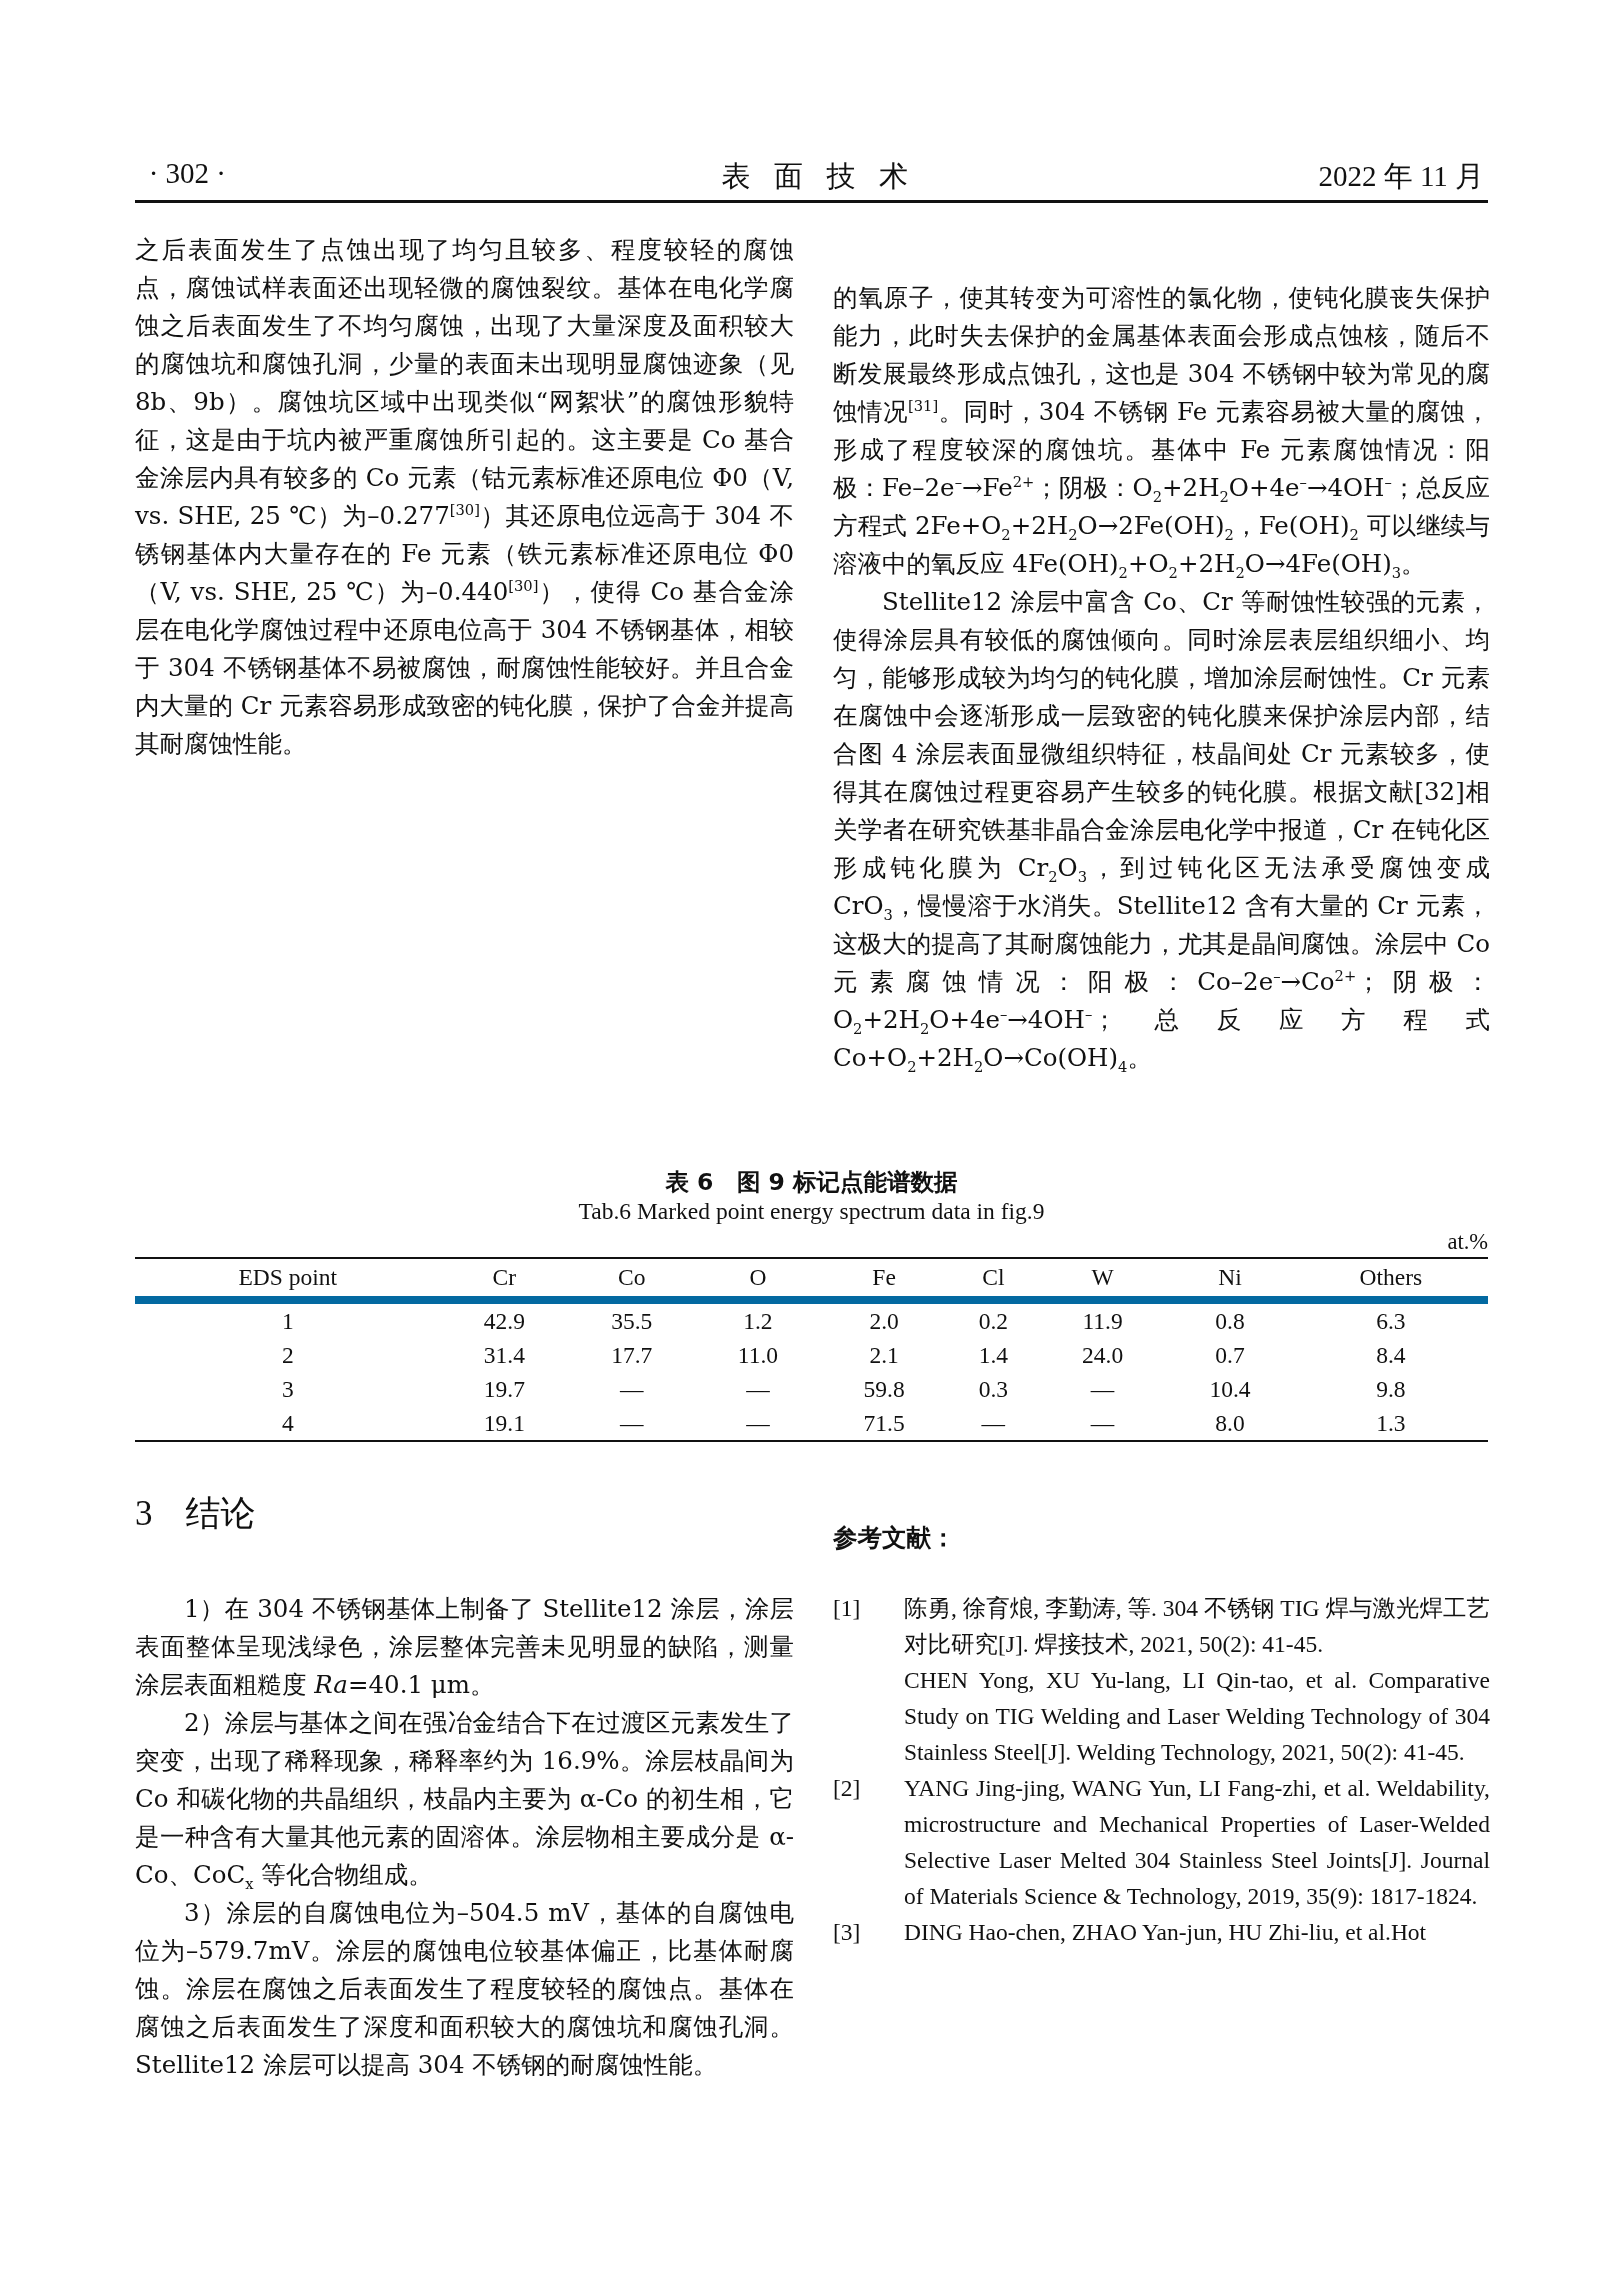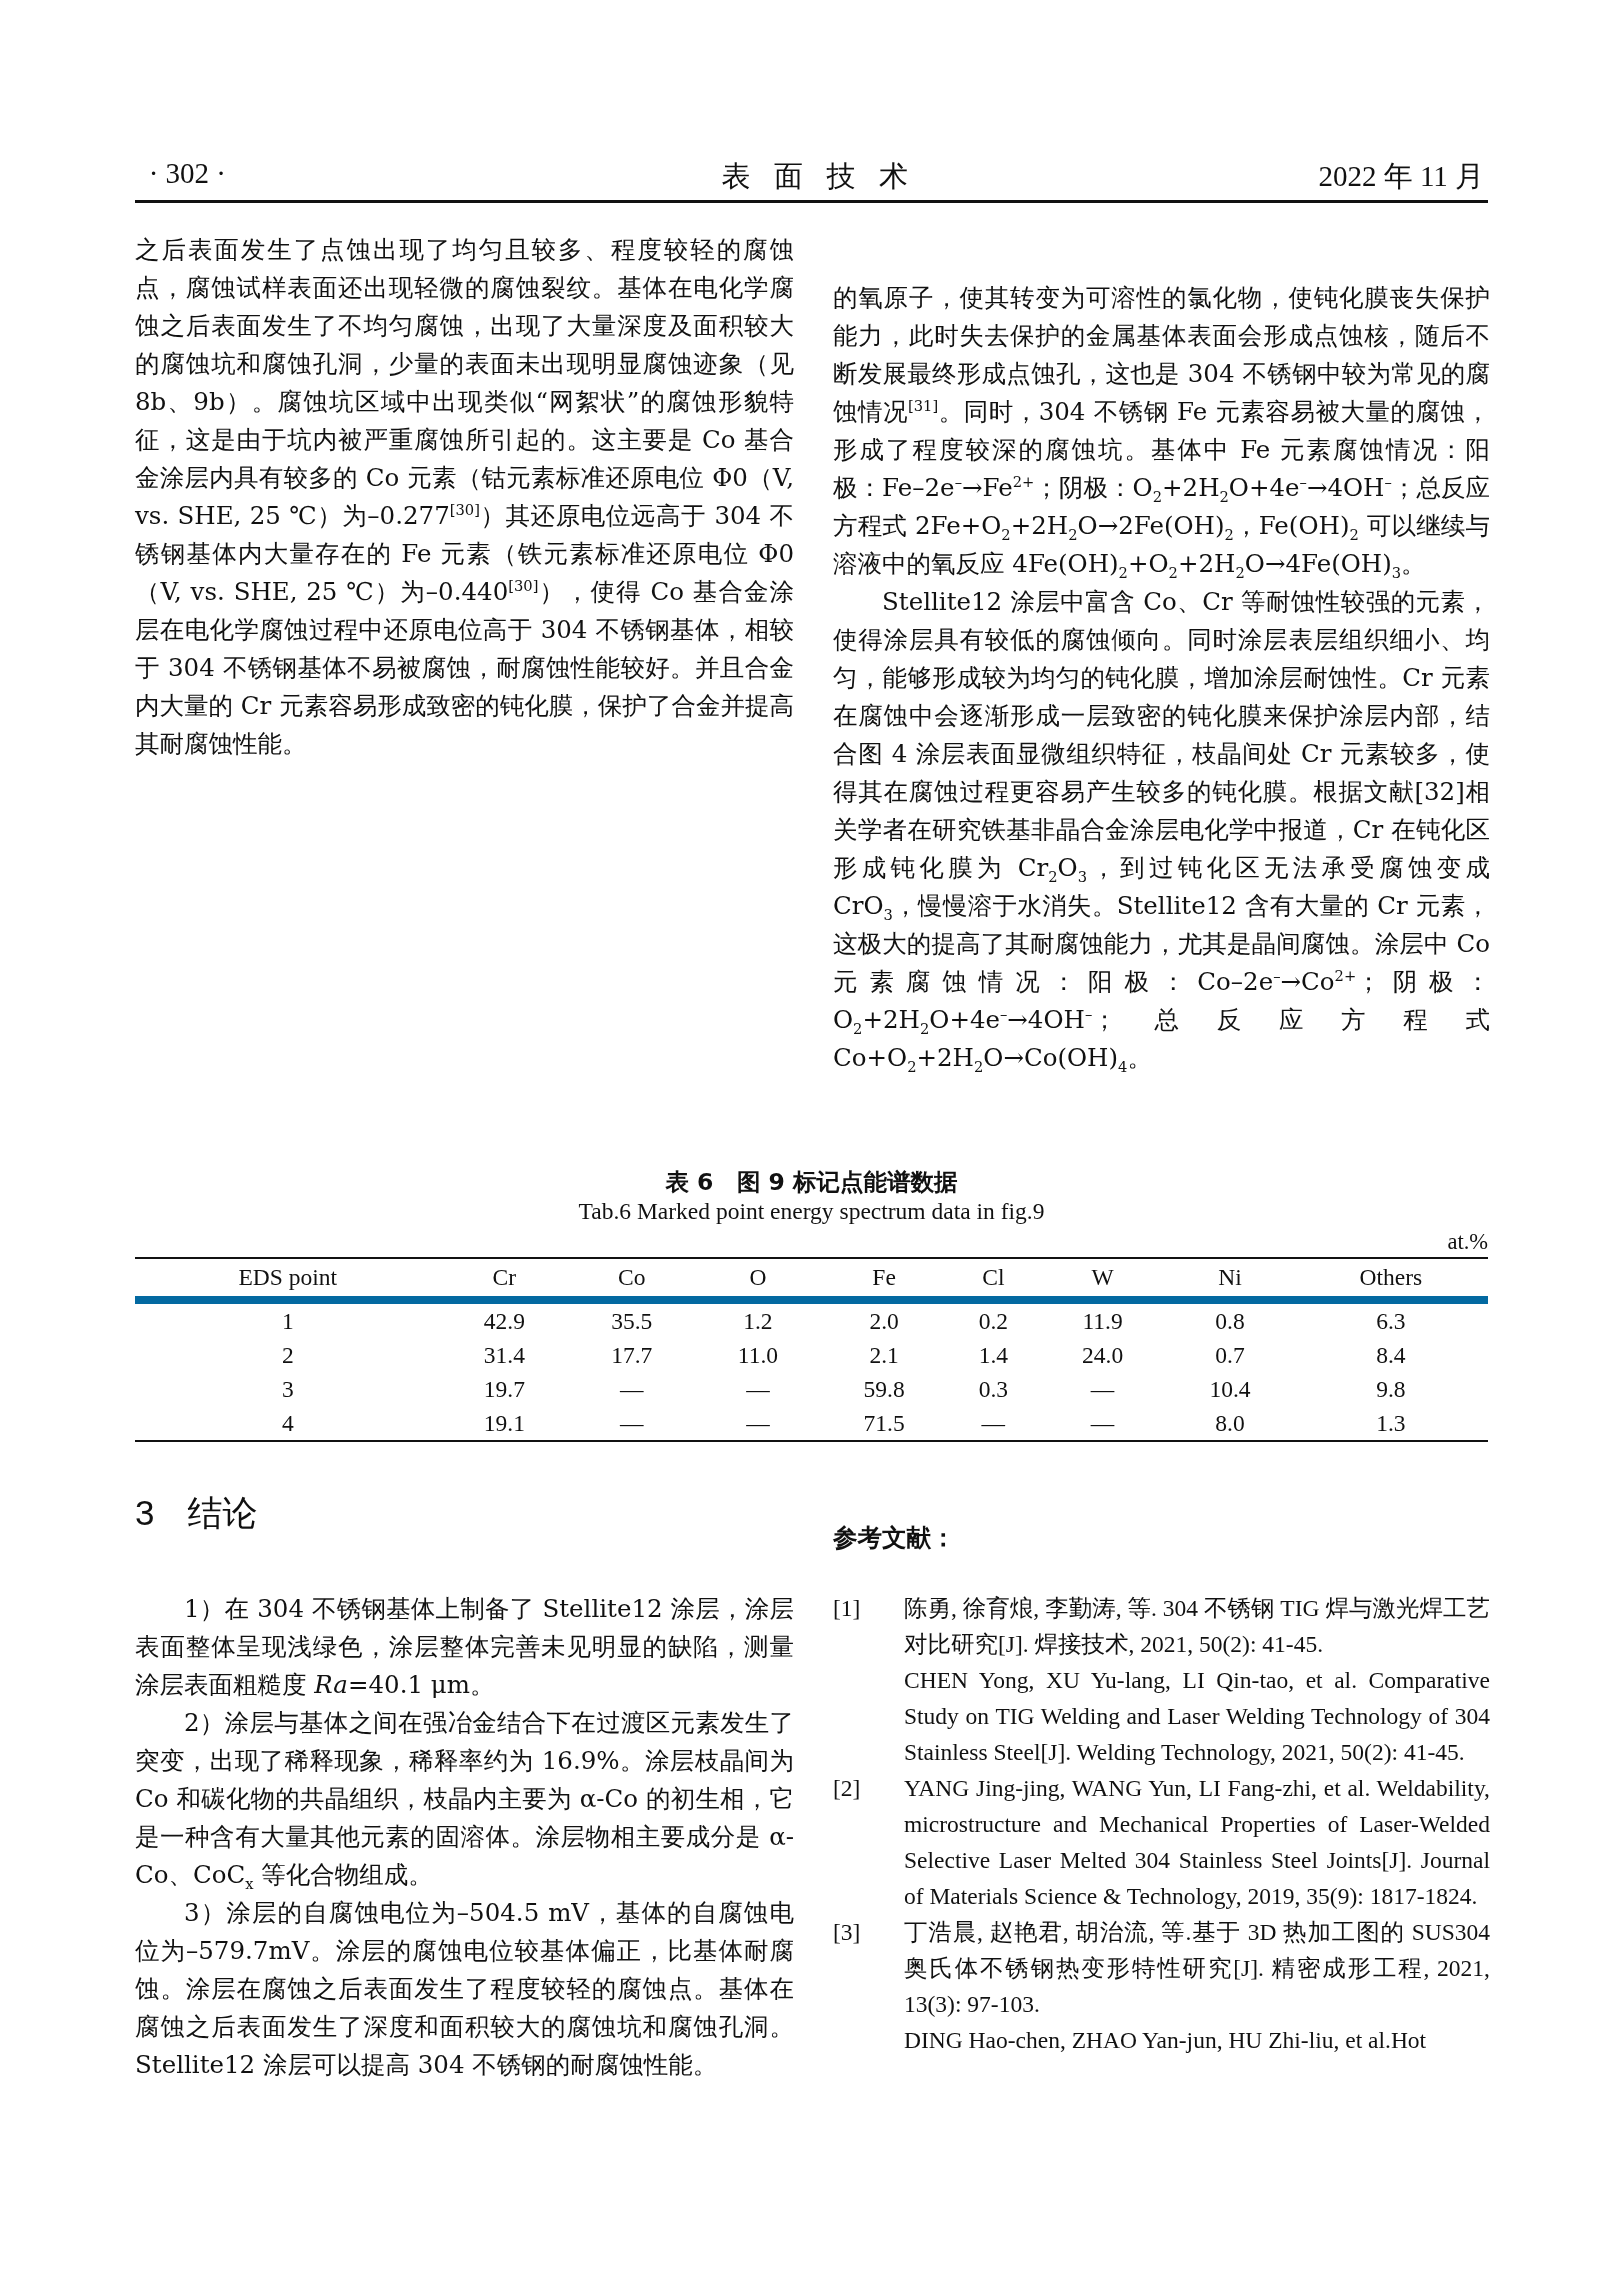--- a/index.html
+++ b/index.html
@@ -26,21 +26,21 @@
   .tab-cap.en { top:1198px; font-size:23.5px; font-weight:normal; font-family:"Liberation Serif","DejaVu Serif",serif; }
   .tab-unit { position:absolute; right:0; top:1229px; font-size:22.5px; font-family:"Liberation Serif",serif; }
   table.eds { position:absolute; left:0; top:1257px; width:1353px; border-collapse:collapse;
               font-family:"Liberation Serif","DejaVu Serif",serif; font-size:23.5px; }
   table.eds th, table.eds td { text-align:center; font-weight:normal; height:34px; padding:0; }
   table.eds thead tr { border-top:2.9px solid #111; border-bottom:8px solid #0369a1; }
   table.eds tbody tr:last-child { border-bottom:2.9px solid #111; }
   table.eds thead th { height:37px; }
 
   .sec-title { position:absolute; left:0; top:1490px; font-size:35px;
-               font-family:Liberation Sans, sans-serif; }
+               font-family:Liberation Serif, serif; }
   .sec-title span.num { margin-right:33px; }
 
   .ref-title { position:absolute; left:698px; top:1521px; font-size:24.5px; font-weight:bold;
                font-family:"DejaVu Sans","Liberation Sans",sans-serif; }
   .refs { position:absolute; left:698px; top:1590px; width:657px;
           font-family:"Liberation Serif","DejaVu Serif",serif; font-size:23.5px; line-height:36px; }
   .ref { display:flex; margin-bottom:0; }
   .ref .rn { width:71px; flex:none; }
   .ref .rb { flex:1; text-align:justify; }
   .ref .rb div { text-align:justify; }
@@ -151,19 +151,18 @@
       </div>
       <div class="ref">
         <div class="rn">[2]</div>
         <div class="rb">
           <div>YANG Jing-jing, WANG Yun, LI Fang-zhi, et al. Weldability, microstructure and Mechanical Properties of Laser-Welded Selective Laser Melted 304 Stainless Steel Joints[J]. Journal of Materials Science &amp; Technology, 2019, 35(9): 1817-1824.</div>
         </div>
       </div>
       <div class="ref">
         <div class="rn">[3]</div>
         <div class="rb">
-          <div>丁浩晨, 赵艳君, 胡治流, 等.基于 3D 热加工图的 SUS304 奥氏体不锈钢热变形特性研究[J]. 精密成形工程, 2021, 13(3): 97-103.</div>
           <div>DING Hao-chen, ZHAO Yan-jun, HU Zhi-liu, et al.Hot</div>
         </div>
       </div>
     </div>
 </div>
 
 
 </body></html>

